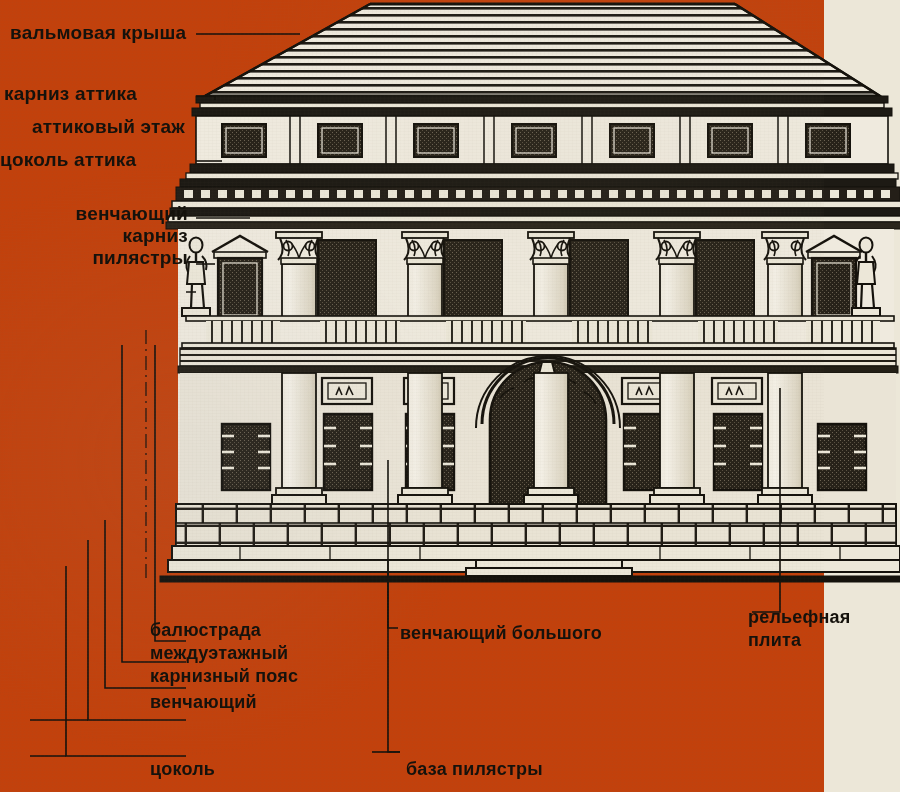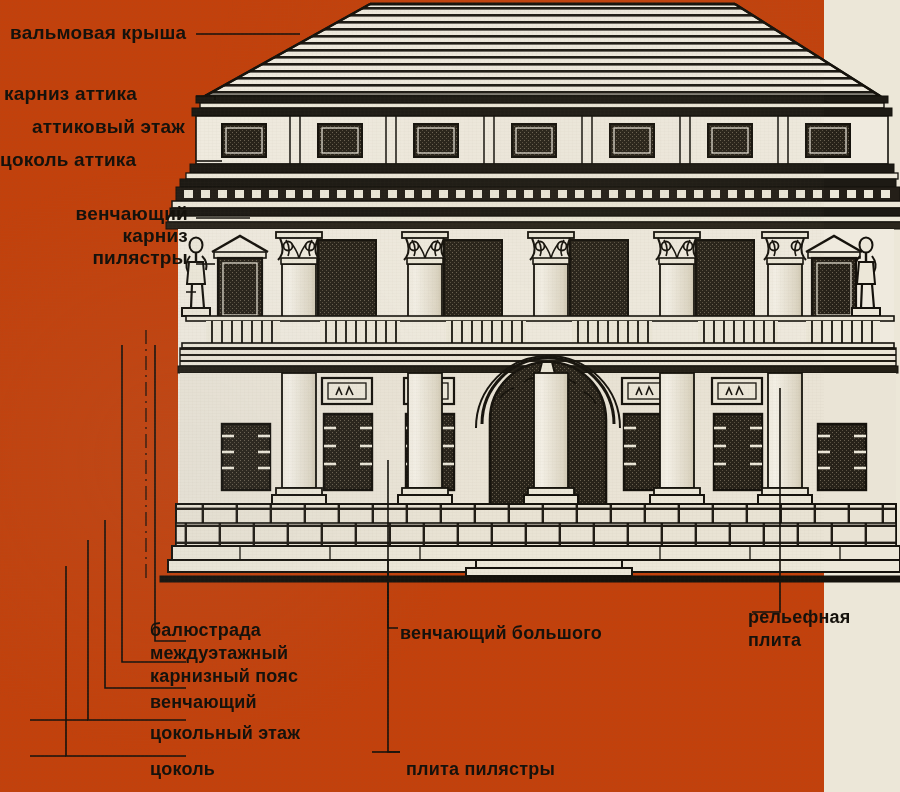--- a/index.html
+++ b/index.html
@@ -580,22 +580,21 @@
   <div class="lbl big" style="left:0px;top:150px;text-align:center;">цоколь аттика</div>
 
   <div class="lbl big r" style="left:0px;top:204px;width:188px;">венчающий</div>
   <div class="lbl big r" style="left:0px;top:226px;width:188px;">карниз</div>
   <div class="lbl big r" style="left:0px;top:248px;width:188px;">пилястры</div>
 
   <div class="lbl mid" style="left:150px;top:621px;">балюстрада</div>
   <div class="lbl mid" style="left:150px;top:644px;">междуэтажный</div>
   <div class="lbl mid" style="left:150px;top:667px;">карнизный пояс</div>
   <div class="lbl mid" style="left:150px;top:693px;">венчающий</div>
-  <div class="lbl mid" style="left:150px;top:724px;">цокольный этаж</div>
   <div class="lbl mid" style="left:150px;top:760px;text-align:right;">цоколь</div>
 
   <div class="lbl mid" style="left:400px;top:624px;">венчающий большого</div>
-  <div class="lbl mid" style="left:406px;top:760px;">плита пилястры</div>
+  <div class="lbl mid" style="left:406px;top:760px;">база пилястры</div>
 
   <div class="lbl mid" style="left:748px;top:608px;">рельефная</div>
   <div class="lbl mid" style="left:748px;top:631px;">плита</div>
 
 </div>
 
 </body></html>

